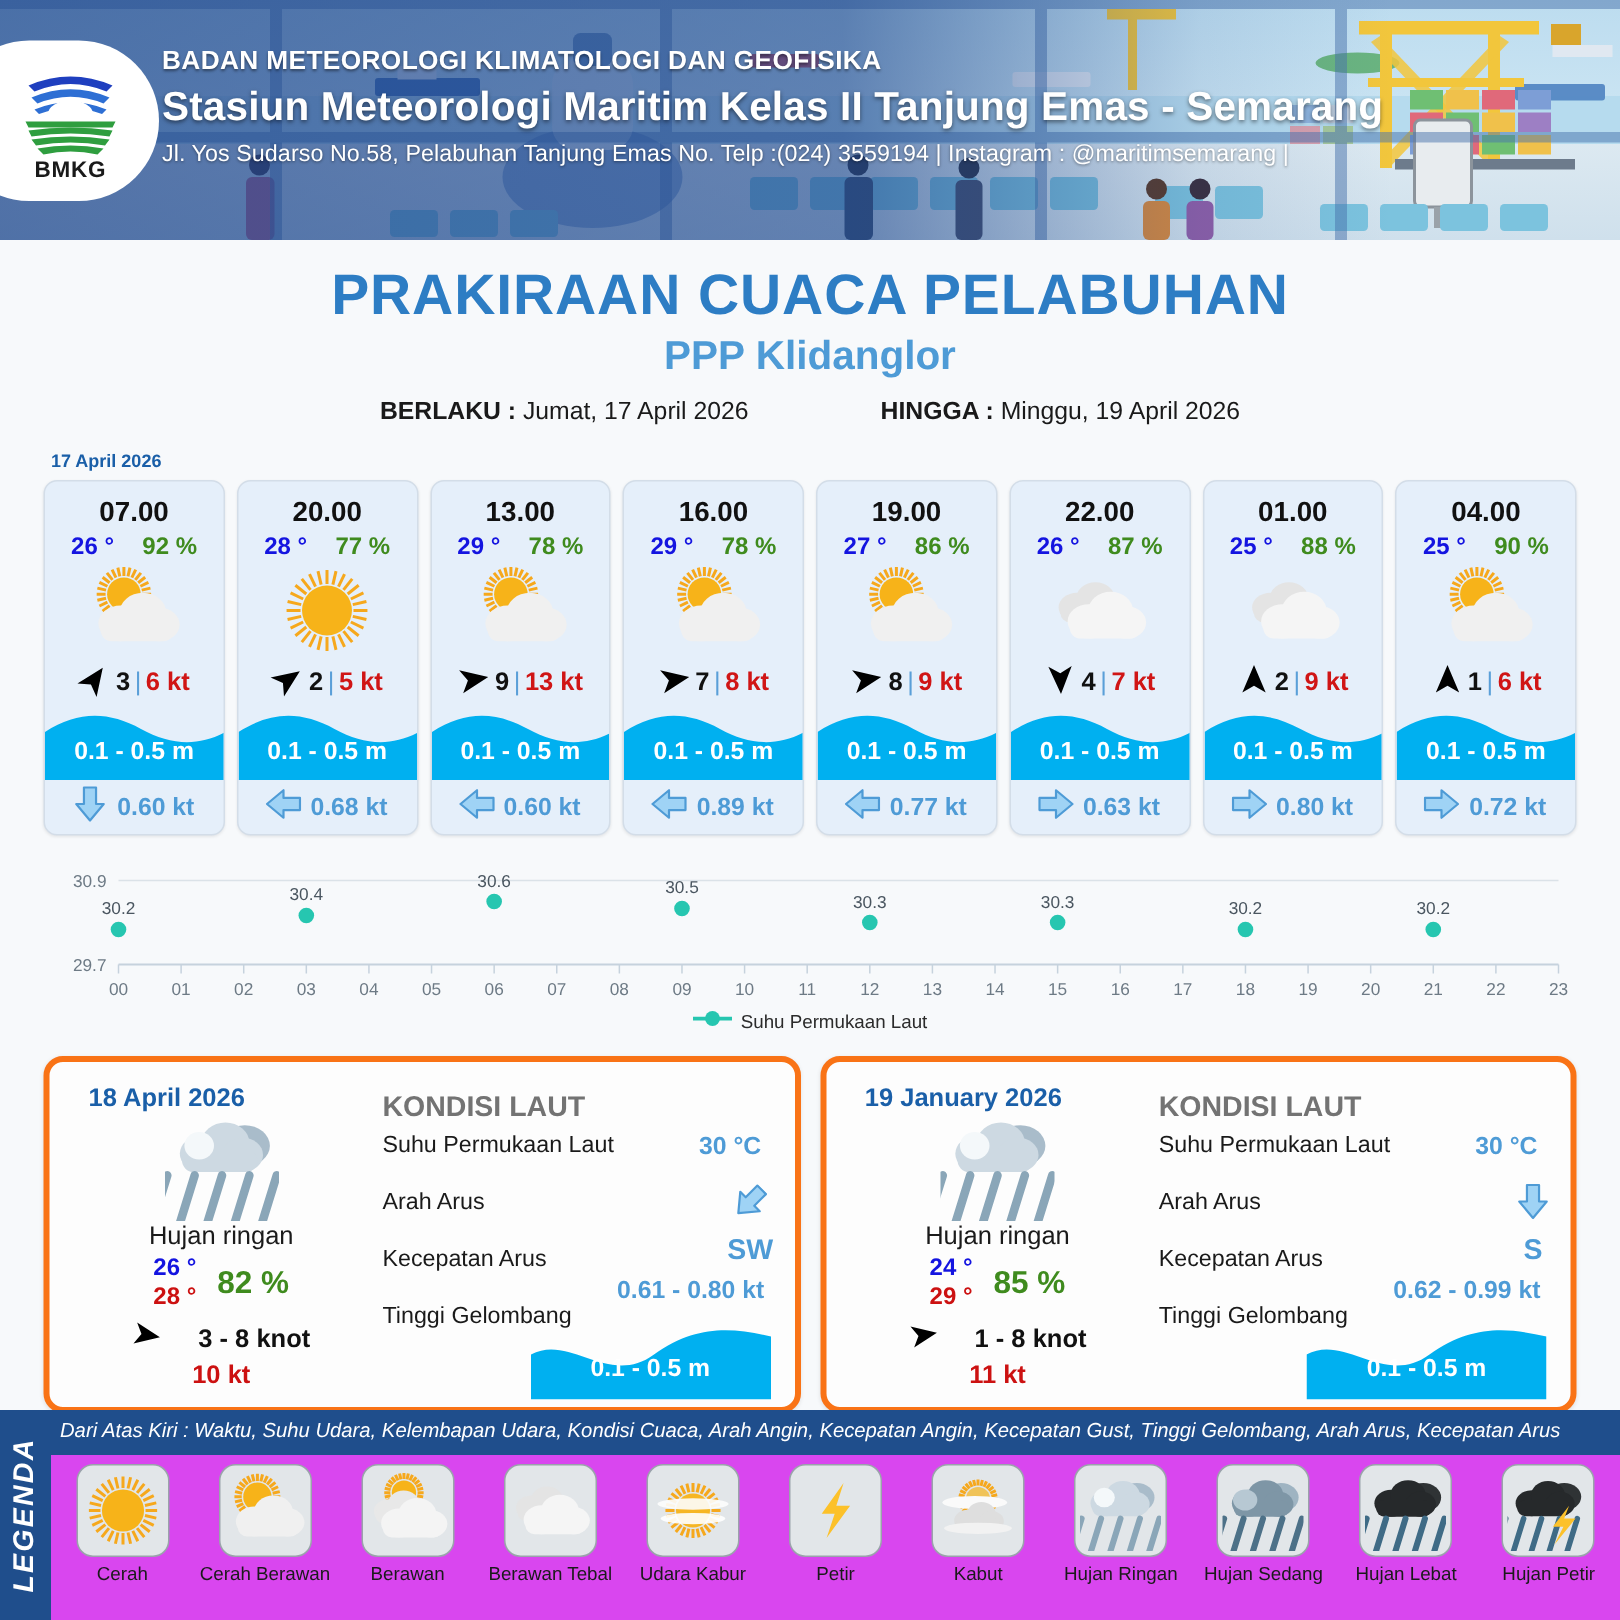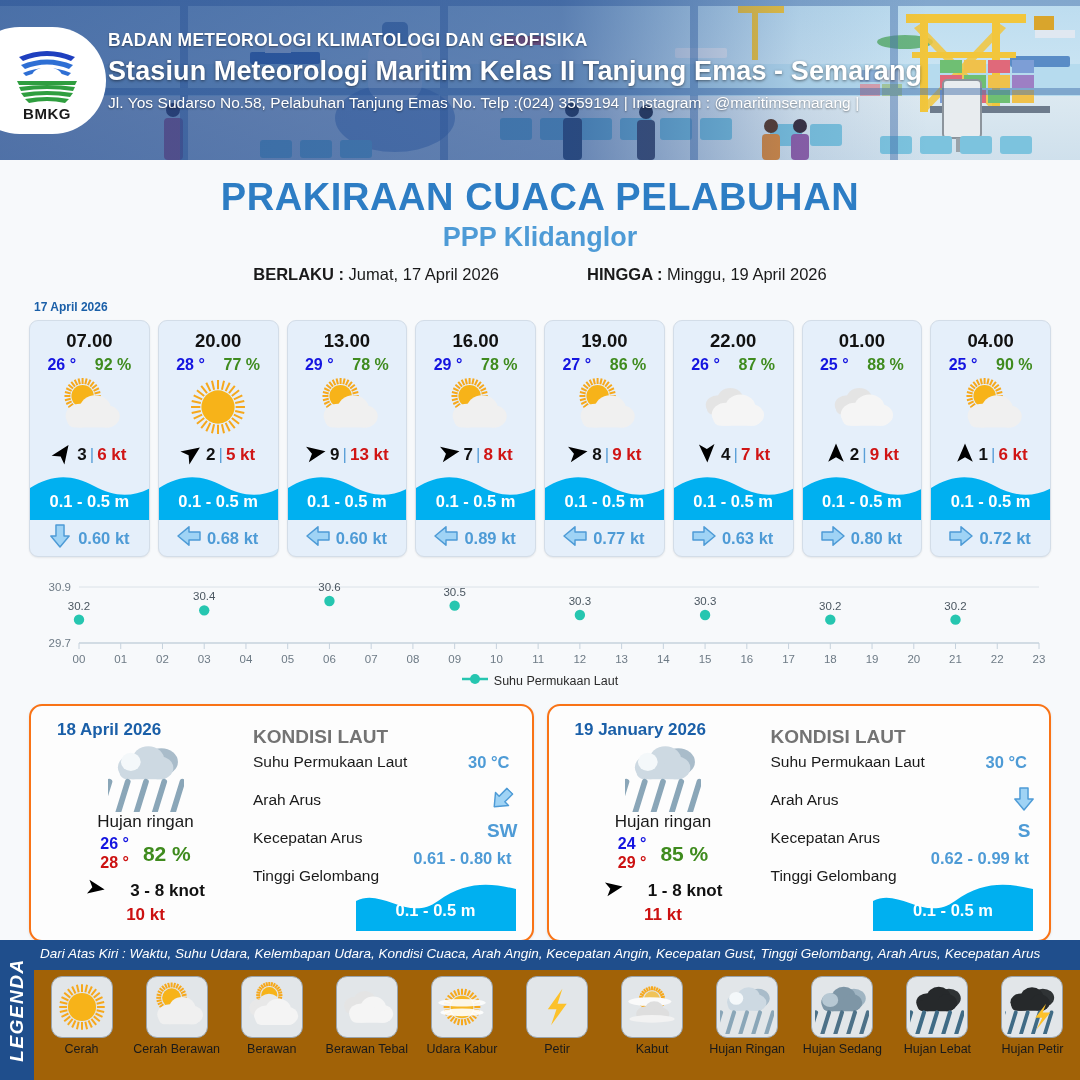--- a/index.html
+++ b/index.html
@@ -81,21 +81,21 @@
      height:36px; font-size:16.5px; font-weight:bold; color:#4e9bd6; }
 
   
   .chart { position:relative; width:1022px; height:96px; margin:14px auto 0; }
   .legend-series { text-align:center; margin-top:6px; font-size:12.5px; color:#2b2b2b;
      display:flex; align-items:center; justify-content:center; gap:6px; }
   .legend-dot { display:inline-block; }
 
   
   .daypanels { display:flex; gap:13px; padding:16px 29px 0; }
-  .daypanel { flex:1; background:#fdfdfd; border:2px solid #f97316; border-radius:13px;
+  .daypanel { flex:1; background:#fdfdfd; border:4px solid #f97316; border-radius:13px;
      box-shadow:0 1px 3px rgba(0,0,0,.09); height:238px; position:relative; padding:12px 14px; }
   .dp-left { position:absolute; left:22px; top:14px; width:185px; text-align:center; }
   .dp-date { font-size:17px; font-weight:bold; color:#1a5fa8; text-align:left; margin-left:4px; }
   .dp-icon { height:72px; display:flex; align-items:center; justify-content:center; margin-top:-2px; }
   .dp-cond { font-size:17px; color:#1a1a1a; margin-top:2px; }
   .dp-temps { display:flex; align-items:center; justify-content:center; gap:14px; margin-top:3px; }
   .dp-tcol { text-align:left; }
   .dp-tmin { font-size:16px; font-weight:bold; color:#1414e0; }
   .dp-tmax { font-size:16px; font-weight:bold; color:#cc1111; margin-top:1px; }
   .dp-hum { font-size:21px; font-weight:bold; color:#3f8b1e; }
@@ -118,21 +118,21 @@
   
   .legenda { position:absolute; left:0; bottom:0; width:1080px; height:140px;
      background:#1f4e8c; }
   .legenda-tab { position:absolute; left:0; top:0; width:34px; height:140px;
      background:#1f4e8c; display:flex; align-items:center; justify-content:center; }
   .legenda-tab span { transform:rotate(-90deg); white-space:nowrap;
      color:#fff; font-size:19px; font-weight:bold; font-style:italic; letter-spacing:1.5px; }
   .legenda-note { position:absolute; left:40px; top:6px; right:6px;
      color:#ffffff; font-size:13.5px; font-style:italic; white-space:nowrap; }
   .legenda-strip { position:absolute; left:34px; top:30px; right:0; bottom:0;
-     background:#a16207; display:flex; align-items:flex-start; padding-top:6px; }
+     background:#d946ef; display:flex; align-items:flex-start; padding-top:6px; }
   .leg-item { flex:1; text-align:center; }
   .leg-box { width:62px; height:62px; margin:0 auto; background:#e2e6e9;
      border:1px solid #9aa3ab; border-radius:11px;
      display:flex; align-items:center; justify-content:center; }
   .leg-lbl { font-size:12.5px; color:#1a1a1a; margin-top:4px; }
 </style>
 </head>
 <body>
 
 <div class="header">

